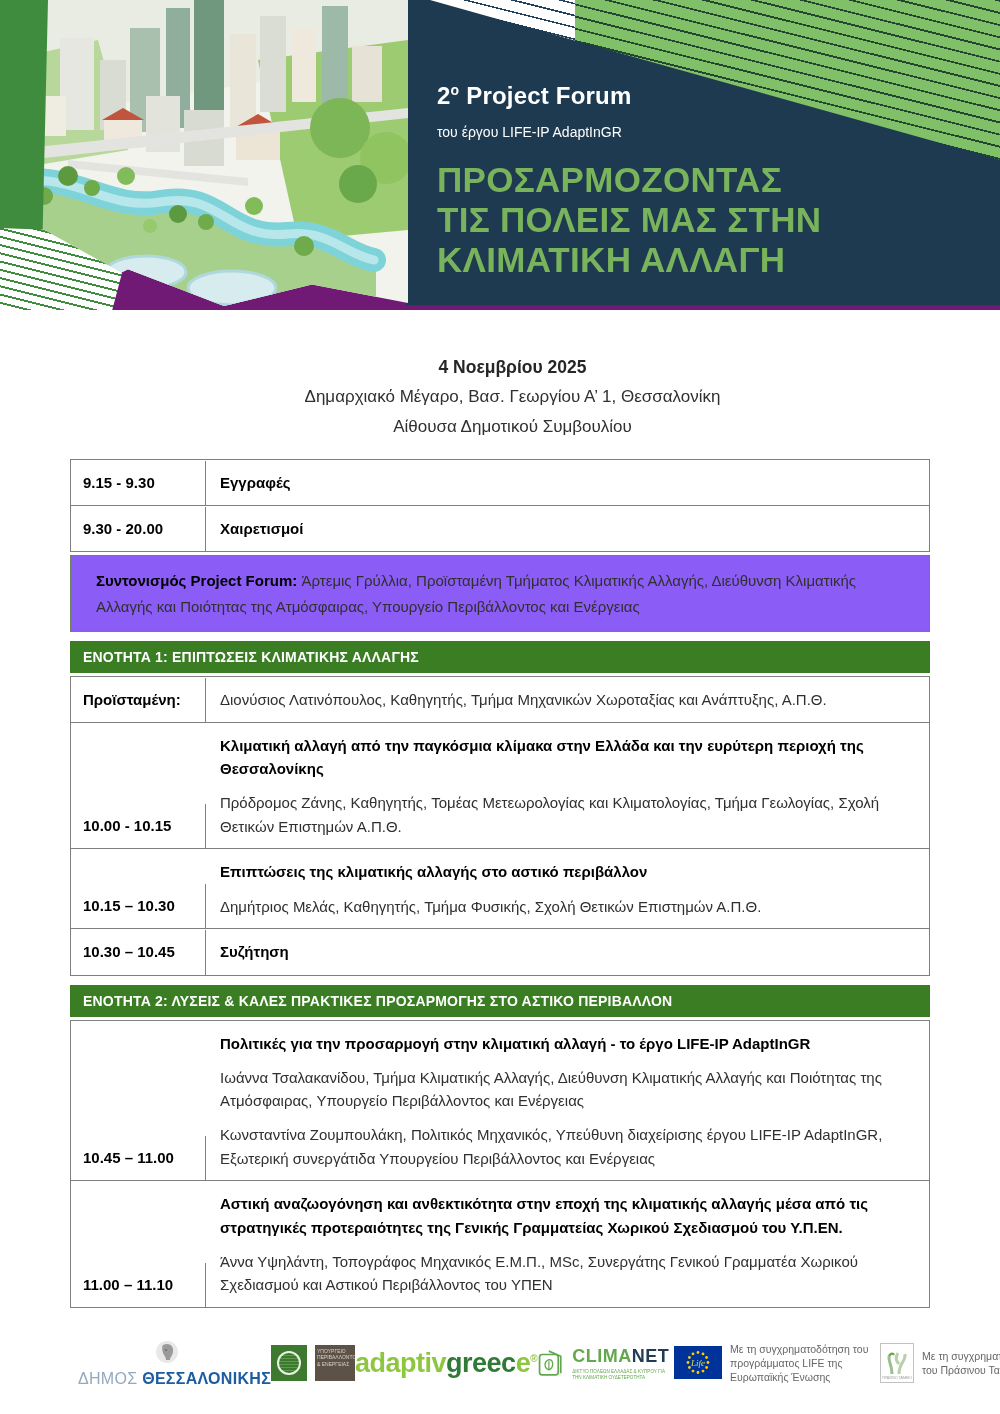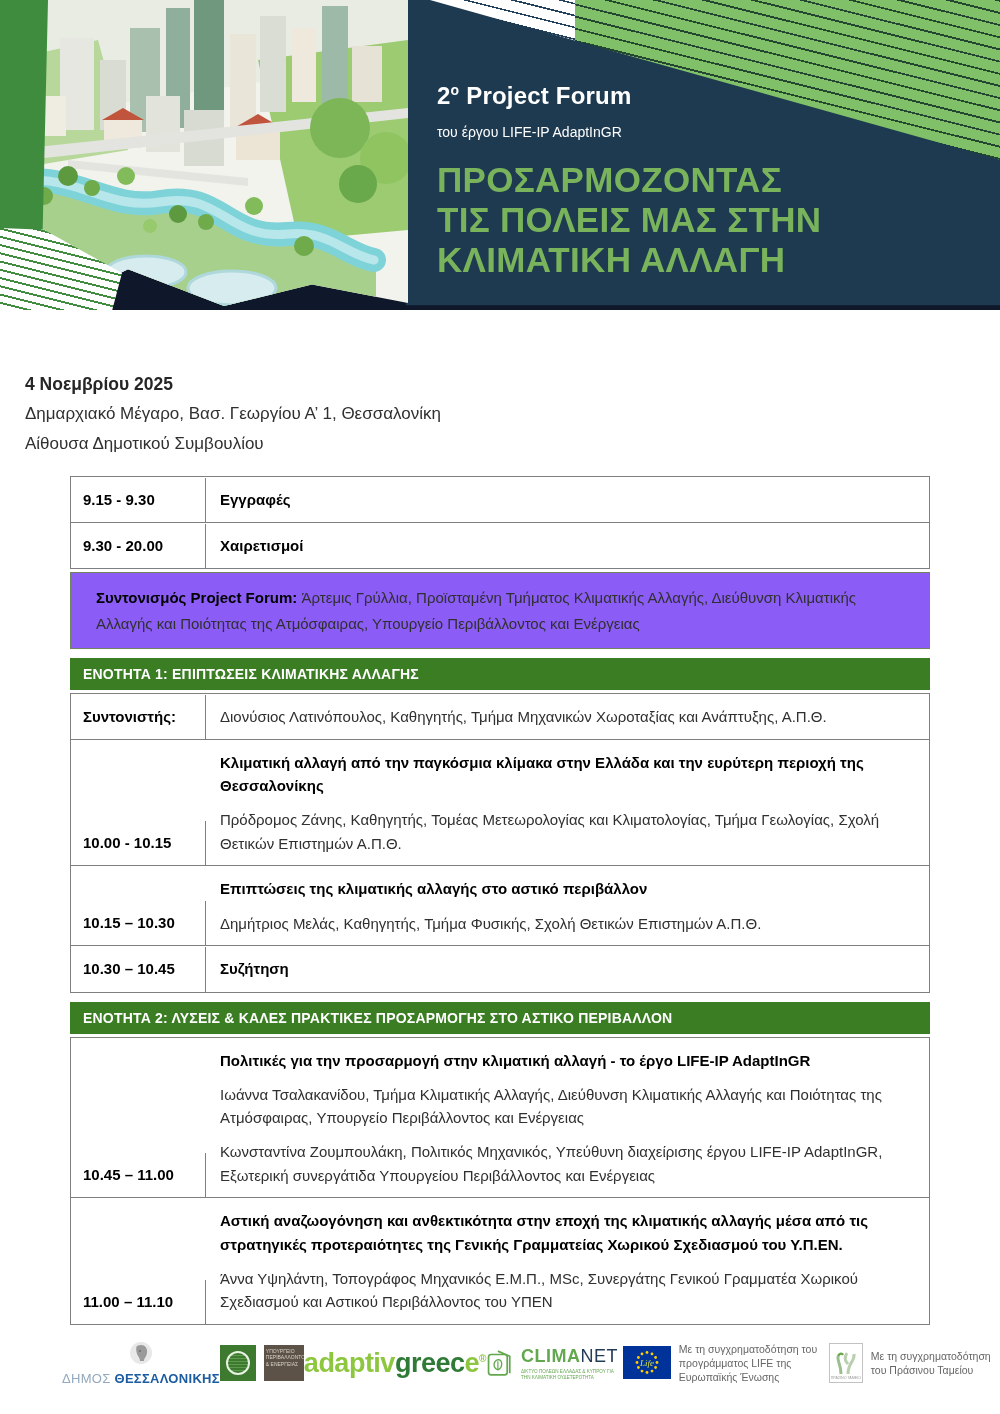--- a/index.html
+++ b/index.html
@@ -1,20 +1,20 @@
 <!DOCTYPE html>
 <html><head>
 <meta charset="utf-8">
 <style>
   * { box-sizing: border-box; margin: 0; padding: 0; }
   body { background:#ffffff; font-family:"Liberation Sans", sans-serif; }
   .page { position:relative; width:1000px; height:1414px; background:#ffffff; overflow:hidden; margin:0 auto; }
 
   
-  .banner { position:relative; width:1000px; height:310px; background:#0f172a; overflow:hidden; }
+  .banner { position:relative; width:1000px; height:310px; background:#701a75; overflow:hidden; }
   .stripes-green {
     position:absolute; inset:0;
     background: repeating-linear-gradient(14deg, #7fc068 0 10px, #24452f 10px 11.8px);
     clip-path: polygon(57.5% 0, 100% 0, 100% 52%, 57.5% 16%);
   }
   .stripes-white {
     position:absolute; inset:0;
     background: repeating-linear-gradient(14deg, #ffffff 0 10px, #24415c 10px 11.5px);
     clip-path: polygon(42% 0, 57.5% 0, 57.5% 16%, 42% 3%);
   }
@@ -35,21 +35,21 @@
     position:absolute; left:8px; top:0; width:400px; height:306px;
     clip-path: polygon(0 0, 100% 0, 100% 99%, 76% 93%, 54% 100%, 30% 88%, 13% 99%, 0 69%);
   }
   .banner-text { position:absolute; left:437px; top:82px; width:540px; }
   .forum-title { color:#ffffff; font-size:24px; font-weight:bold; letter-spacing:0.2px; }
   .forum-title sup { font-size:14px; }
   .forum-subtitle { color:#ffffff; font-size:14px; font-weight:400; margin-top:14px; }
   .main-title { margin-top:20px; color:#79b35b; font-size:35px; font-weight:bold; line-height:1.14; letter-spacing:0.3px; }
 
   
-  .event-block { margin-top:59px; text-align:left; color:#262626;padding-left:25px; }
+  .event-block { margin-top:42px; text-align:center; color:#262626;padding-left:25px; }
   .event-date { font-size:17.5px; font-weight:bold; line-height:30px; }
   .event-venue, .event-room { font-size:17px; line-height:30px; color:#303030; }
 
   
   .agenda { margin:17px 70px 0 70px; font-size:15px; color:#303030; }
   .agRow { display:flex; border:1.5px solid #7f7f7f; background:#ffffff;align-items:flex-end; }
   .agRow + .agRow { margin-top:-1.5px; }
   .cell-time {
     flex:0 0 135px; width:135px; border-right:1.5px solid #7f7f7f;
     padding:11px 8px 11px 12px; font-weight:bold; color:#000000; line-height:1.5;
@@ -65,37 +65,37 @@
   .section-bar {
     margin:9px 0 3px 0; background:#3a7d23; color:#ffffff; font-weight:bold;
     padding:8px 13px; font-size:14px; letter-spacing:0.2px;
   }
 
   
   .footer { position:absolute; left:62px; right:62px; top:1326px; height:74px;
             display:flex; align-items:center; justify-content:space-between; }
   .logo { display:flex; align-items:center; gap:8px; }
   .logo-col { display:flex; flex-direction:column; align-items:center; gap:3px; }
-  .thes-name { font-size:13px; letter-spacing:0.3px; white-space:nowrap; }
+  .thes-name { font-size:16px; letter-spacing:0.3px; white-space:nowrap;margin-left:16px; }
   .thes-name .p1 { color:#93a9bd; }
   .thes-name .p2 { color:#1c5ca0; font-weight:bold; }
   .min-green { width:36px; height:36px; background:#3d7a2f; display:flex; align-items:center; justify-content:center; }
   .min-ring { width:24px; height:24px; border:2px solid #e8f2e2; border-radius:50%;
               background: repeating-linear-gradient(0deg,#3d7a2f 0 2px, #5d9a4b 2px 3px); }
   .min-brown { width:40px; height:36px; background:#5c5248; color:#d8d2c8; font-size:5px;
                line-height:1.25; padding:3px 2px; overflow:hidden; }
   .adaptiv { font-size:27px; font-weight:bold; letter-spacing:-0.5px; }
   .adaptiv .a1 { color:#8dc63f; }
   .adaptiv .a2 { color:#2f7a36; }
   .adaptiv .a3 { color:#8dc63f; }
   .adaptiv sup { font-size:10px; color:#8dc63f; }
   .clima-text { display:flex; flex-direction:column; gap:2px; }
   .clima-word { font-size:18px; font-weight:bold; letter-spacing:0.5px; }
   .clima-word .c1 { color:#63a84e; }
-  .clima-word .c2 { color:#223c55; font-weight:normal; }
+  .clima-word .c2 { color:#223c55; font-weight:bold; }
   .clima-tag { font-size:4.6px; color:#63a84e; max-width:120px; line-height:1.3; }
   .caption { font-size:10.5px; color:#666666; line-height:1.35; width:150px; }
   .caption.small { width:128px; }
   .gf-box { width:34px; height:40px; border:1px solid #c2c2c2; background:#ffffff;
             display:flex; flex-direction:column; align-items:center; justify-content:flex-end; }
   .gf-label { font-size:3.6px; color:#9a9a9a; padding-bottom:2px; white-space:nowrap; }
 </style>
 </head>
 <body>
 
@@ -194,21 +194,21 @@
         </div>
     </div>
 
     <div class="row-note">
       <span class="note-label">Συντονισμός Project Forum:</span><span> Άρτεμις Γρύλλια, Προϊσταμένη Τμήματος Κλιματικής Αλλαγής, Διεύθυνση Κλιματικής Αλλαγής και Ποιότητας της Ατμόσφαιρας, Υπουργείο Περιβάλλοντος και Ενέργειας</span>
     </div>
 
     <div class="section-bar">ΕΝΟΤΗΤΑ 1: ΕΠΙΠΤΩΣΕΙΣ ΚΛΙΜΑΤΙΚΗΣ ΑΛΛΑΓΗΣ</div>
 
     <div class="agRow">
-      <div class="cell-time">Συντονιστής:</div>
+      <div class="cell-time">Προϊσταμένη:</div>
       <div class="cell-body" style="display:flex;align-items:center;">
           <p>Διονύσιος Λατινόπουλος, Καθηγητής, Τμήμα Μηχανικών Χωροταξίας και Ανάπτυξης, Α.Π.Θ.</p>
         </div>
     </div>
 
     <div class="agRow">
       <div class="cell-time">10.00 - 10.15</div>
       <div class="cell-body">
         <p class="title">Κλιματική αλλαγή από την παγκόσμια κλίμακα στην Ελλάδα και την ευρύτερη περιοχή της Θεσσαλονίκης</p>
         <p>Πρόδρομος Ζάνης, Καθηγητής, Τομέας Μετεωρολογίας και Κλιματολογίας, Τμήμα Γεωλογίας, Σχολή Θετικών Επιστημών Α.Π.Θ.</p>

